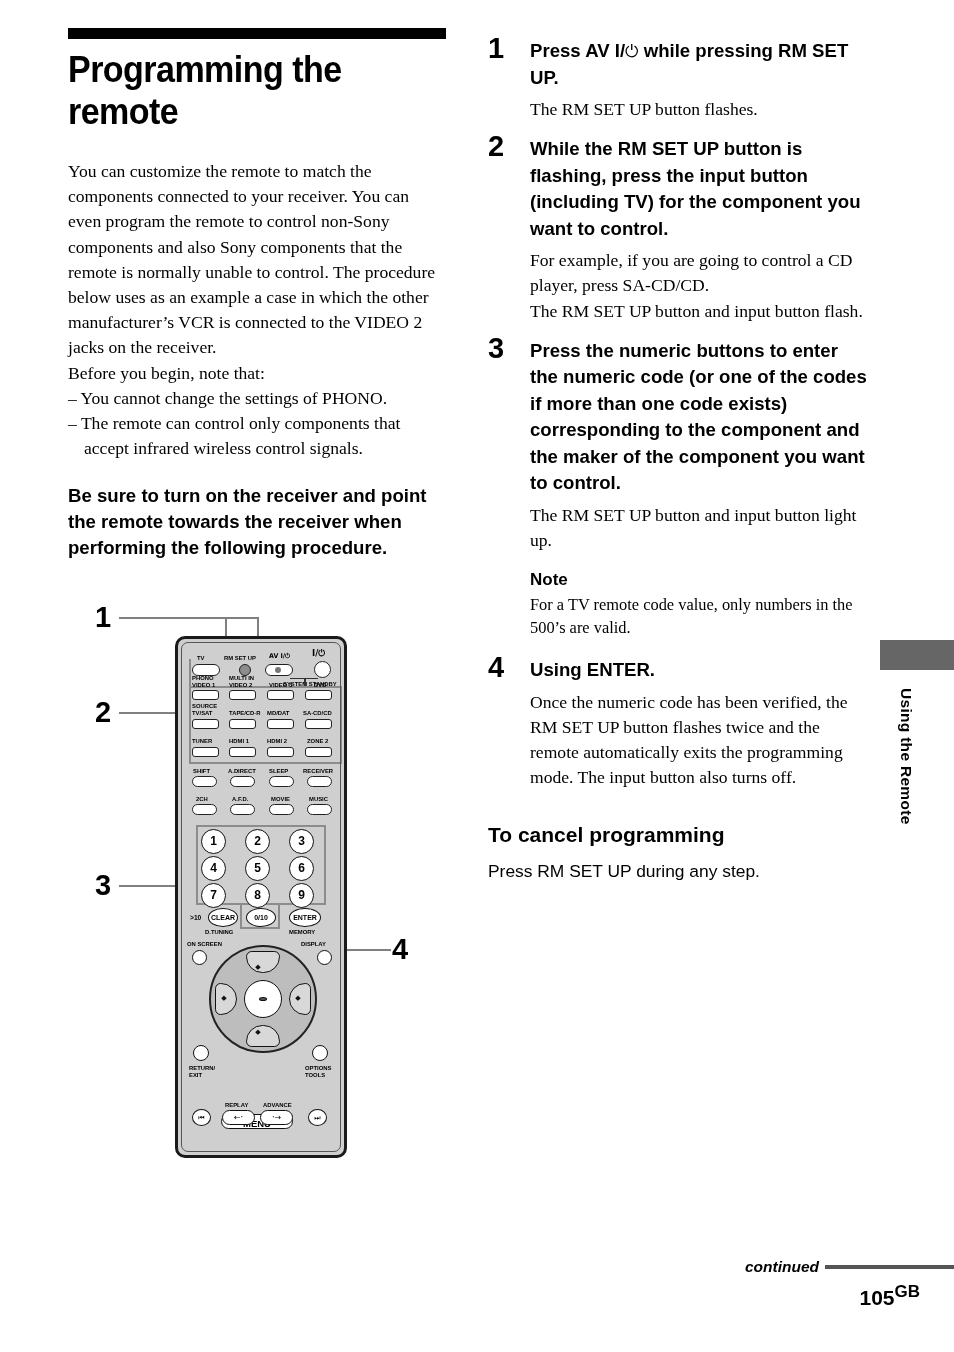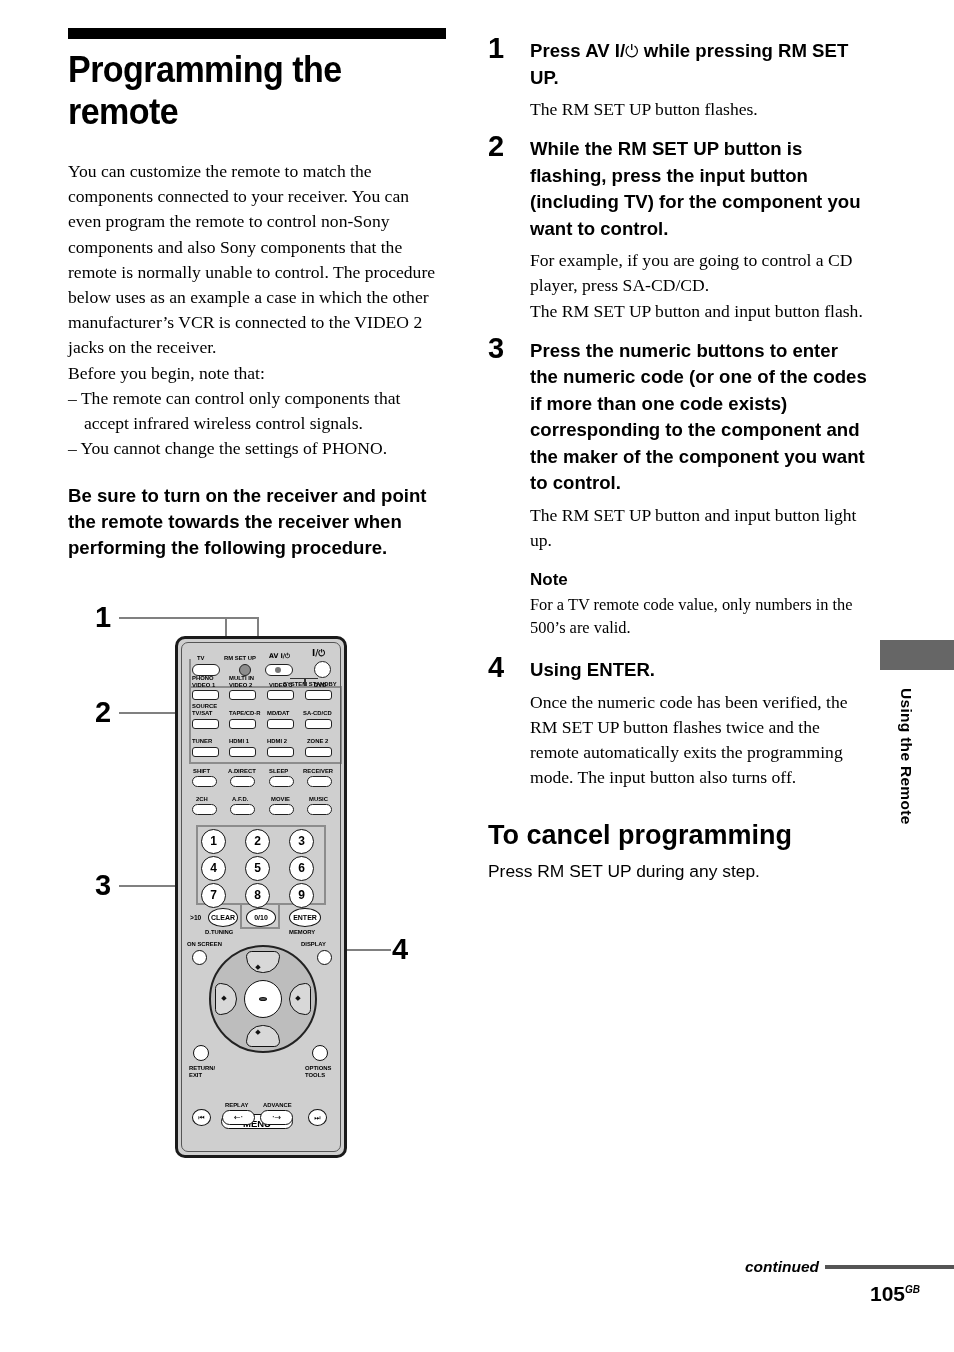--- a/index.html
+++ b/index.html
@@ -86,21 +86,21 @@
   }
   .note-text {
     font-family: "Liberation Serif", serif;
     font-size: 16.4px;
     line-height: 23px;
     margin: 0;
   }
   .sec-head {
     font-family: "Liberation Sans", sans-serif;
     font-weight: bold;
-    font-size: 27px;
+    font-size: 21px;
     line-height: 28px;
     margin: 30px 0 10px 0;
   }
   .sec-text {
     font-family: "Liberation Sans", sans-serif;
     font-size: 17.4px;
     line-height: 24px;
     margin: 0;
   }
 
@@ -128,21 +128,21 @@
     font-size: 15.5px;
     margin-right: 6px;
   }
   .footer-rule { width: 129px; height: 4px; background: #555555; margin-right: 0px; }
   .pagenum {
     font-family: "Liberation Sans", sans-serif;
     font-weight: bold; font-size: 21px;
     text-align: right; margin-top: 6px; padding-right: 34px;
   }
   .pagenum sup {
-    font-size: 10px; font-style: italic; font-weight: bold;
+    font-size: 17px; font-weight: bold;
     vertical-align: super; letter-spacing: 0px;
   }
 
   
   .diagram { position: absolute; left: 95px; top: 598px; width: 350px; height: 580px; }
 
   .callout {
     position: absolute;
     font-family: "Liberation Sans", sans-serif;
     font-weight: bold; font-size: 29px; line-height: 29px;
@@ -249,22 +249,22 @@
 
 <div class="page">
 
   <div class="col-left">
     <div class="title-rule"></div>
     <h1 class="page-title">Programming the remote</h1>
 
     <div class="body-serif">
       <p>You can customize the remote to match the components connected to your receiver. You can even program the remote to control non-Sony components and also Sony components that the remote is normally unable to control. The procedure below uses as an example a case in which the other manufacturer’s VCR is connected to the VIDEO 2 jacks on the receiver.</p>
       <p>Before you begin, note that:</p>
+      <p class="hang">– You cannot change the settings of PHONO.</p>
       <p class="hang">– The remote can control only components that accept infrared wireless control signals.</p>
-      <p class="hang">– You cannot change the settings of PHONO.</p>
     </div>
 
     <p class="bold-notice">Be sure to turn on the receiver and point the remote towards the receiver when performing the following procedure.</p>
   </div>
 
   <div class="col-right">
 
     <div class="step">
       <div class="step-num">1</div>
       <p class="step-head"><span>Press AV I/</span><span class="pw">⏻</span><span> while pressing RM SET UP.</span></p>

